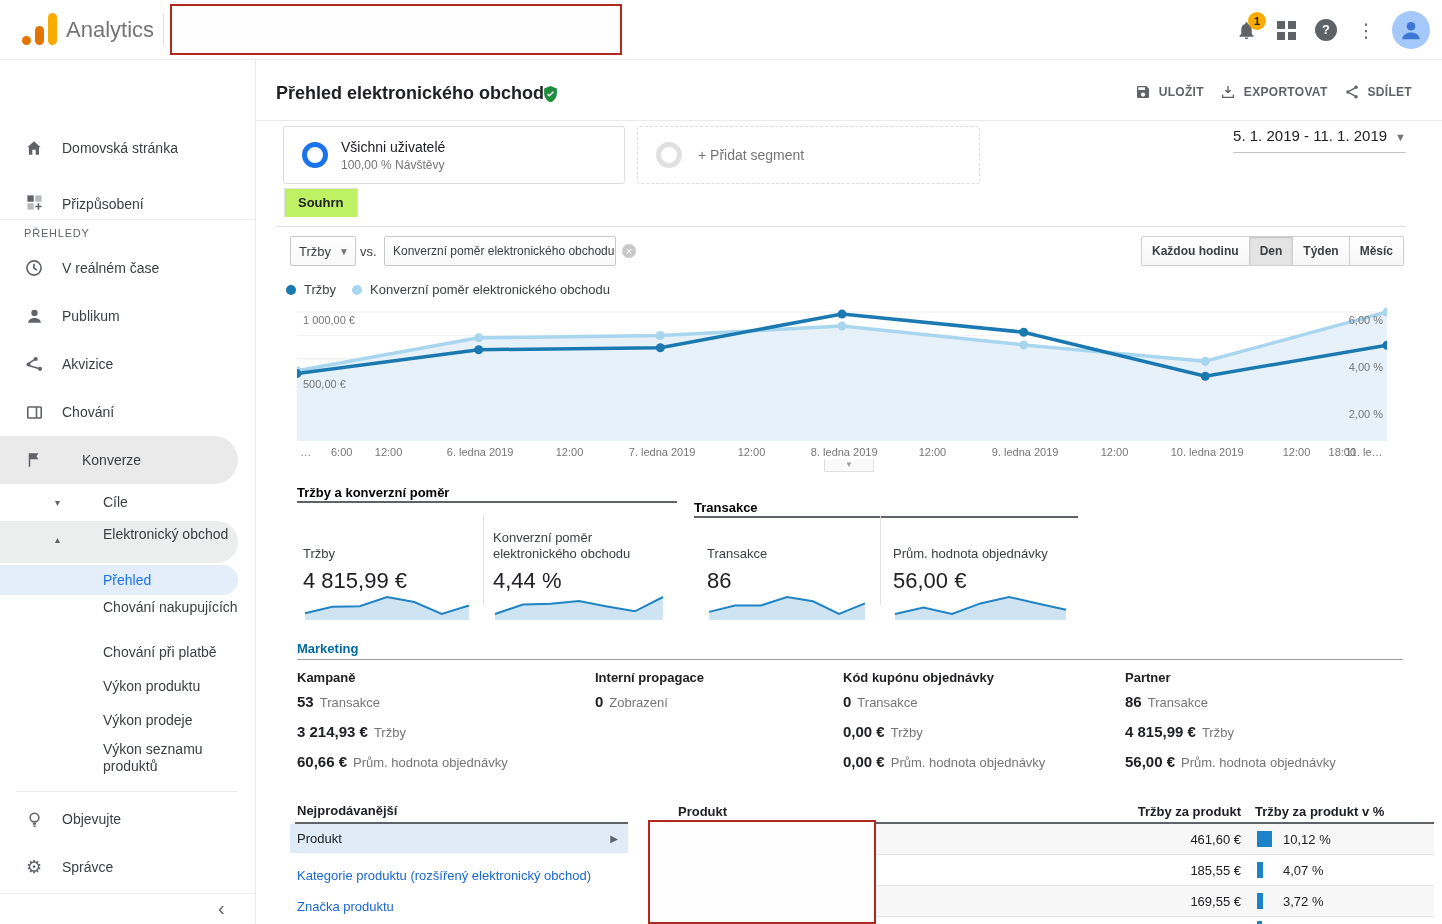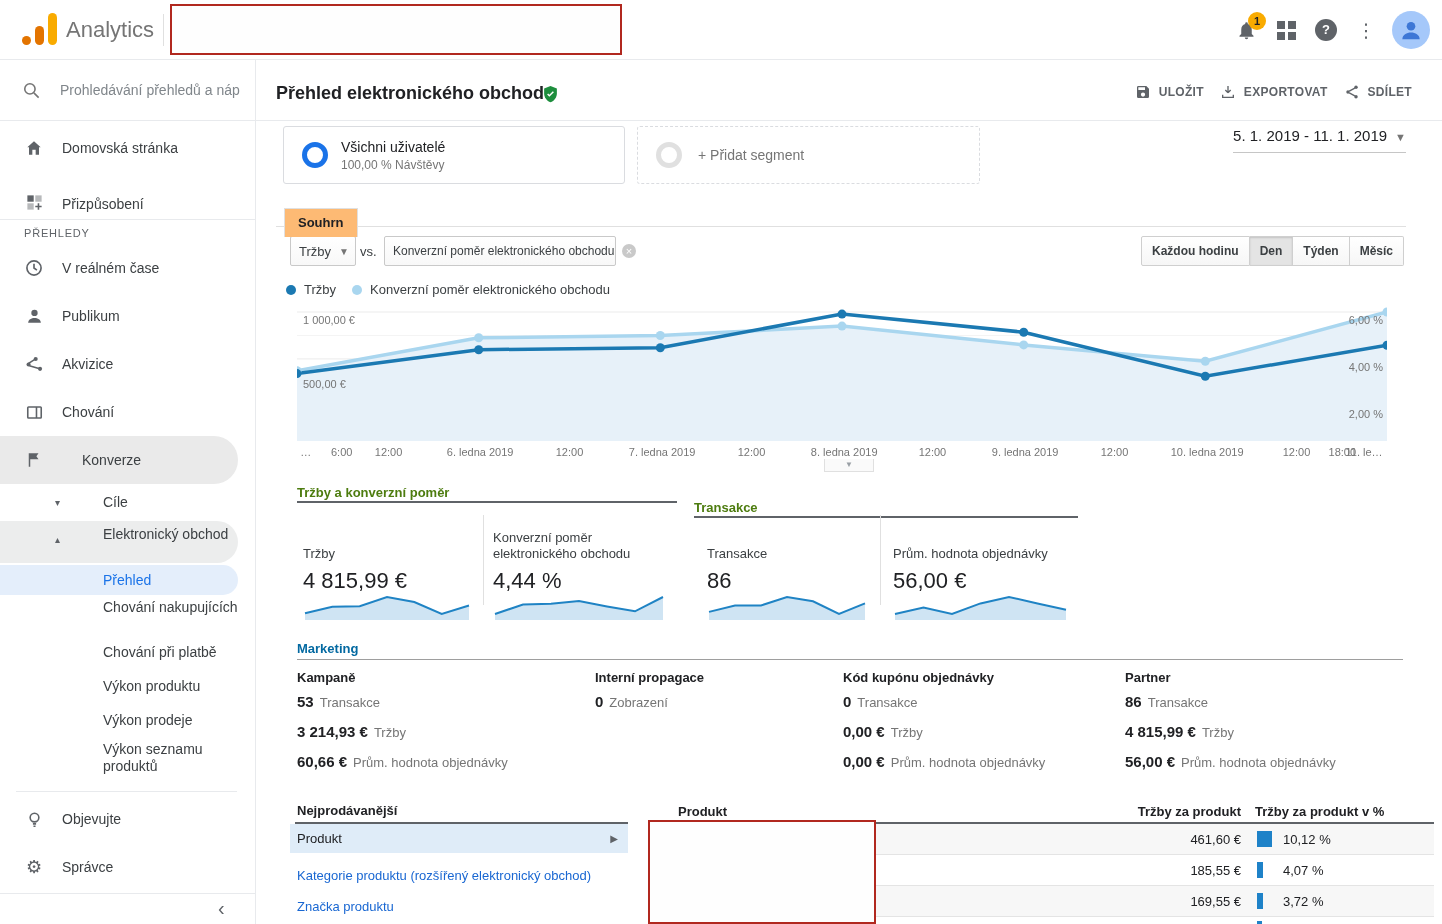--- a/index.html
+++ b/index.html
@@ -61,21 +61,21 @@
   .seg-text { margin-left:13px; }
   .seg-name { font-size:14px; color:#202124; }
   .seg-sub { font-size:12px; color:#757575; margin-top:3px; }
   .seg-add { margin-left:16px; font-size:14px; color:#757575; }
   .date-box { position:absolute; right:36px; top:67px; text-align:right; cursor:pointer; }
   .date-text { font-size:15px; color:#202124; display:inline-block; }
   .date-caret { font-size:11px; color:#757575; margin-left:8px; }
   .date-box .dr-underline { height:1px; background:#c6c6c6; margin-top:7px; }
 
   
-  .tab { position:absolute; left:28px; top:148px; height:29px; padding:0 13px; background:#fdba74; border:1px solid #e0e0e0; border-bottom:none; font-size:13px; font-weight:bold; line-height:28px; color:#202124; z-index:2; cursor:pointer; }
+  .tab { position:absolute; left:28px; top:128px; height:29px; padding:0 13px; background:#bef264; border:1px solid #e0e0e0; border-bottom:none; font-size:13px; font-weight:bold; line-height:28px; color:#202124; z-index:2; cursor:pointer; }
   .tab-line { position:absolute; left:20px; right:36px; top:166px; height:1px; background:#e0e0e0; }
 
   
   .select { position:absolute; top:176px; height:30px; background:linear-gradient(#fff,#f8f8f8); border:1px solid #c9c9c9; border-radius:2px; font-size:13px; color:#3c4043; display:flex; align-items:center; padding:0 8px; cursor:pointer; white-space:nowrap; }
   .select .car { margin-left:8px; font-size:10px; color:#757575; }
   .vs-label { position:absolute; left:104px; top:184px; font-size:13px; color:#3c4043; }
   .remove-metric { position:absolute; left:366px; top:184px; width:14px; height:14px; border-radius:50%; background:#c9c9c9; color:#fff; font-size:11px; line-height:14px; text-align:center; cursor:pointer; }
   .gran-group { position:absolute; right:38px; top:176px; display:flex; }
   .gran-btn { height:30px; line-height:28px; padding:0 10px; border:1px solid #cfcfcf; border-left:none; font-size:12px; font-weight:bold; color:#3c4043; background:linear-gradient(#fff,#f6f6f6); cursor:pointer; }
   .gran-btn:first-child { border-left:1px solid #cfcfcf; border-radius:2px 0 0 2px; }
@@ -90,21 +90,21 @@
   
   .plot { position:absolute; left:41px; top:245px; width:1090px; height:136px; border-bottom:1px solid #dadce0; }
   .plot svg { position:absolute; left:0; top:0; }
   .ytick-l { position:absolute; left:6px; font-size:11px; color:#757575; }
   .ytick-r { position:absolute; right:4px; font-size:11px; color:#757575; }
   .xaxis { position:absolute; left:41px; top:386px; width:1090px; height:16px; }
   .xtick { position:absolute; top:0; font-size:11px; color:#757575; white-space:nowrap; transform:translateX(-50%); }
   .annot-tab { position:absolute; left:568px; top:399px; width:50px; height:13px; background:#fafafa; border:1px solid #e0e0e0; border-top:none; text-align:center; font-size:8px; color:#9aa0a6; line-height:11px; cursor:pointer; }
 
   
-  .sc-group-title { position:absolute; font-size:13px; font-weight:bold; color:#4d7c0f; }
+  .sc-group-title { position:absolute; font-size:13px; font-weight:bold; color:#000000; }
   .sc-underline { position:absolute; height:2px; background:#5f6368; }
   .sc-card { position:absolute; }
   .sc-label { font-size:13px; color:#3c4043; line-height:16px; }
   .sc-value { font-size:22px; color:#202124; margin-top:6px; }
   .sc-vdiv { position:absolute; width:1px; background:#e0e0e0; }
 
   
   .mk-title { position:absolute; left:41px; top:581px; font-size:13px; font-weight:bold; color:#0369a1; }
   .mk-underline { position:absolute; left:41px; top:599px; width:1106px; height:1px; background:#9e9e9e; }
   .mk-col-title { position:absolute; font-size:13px; font-weight:bold; color:#202124; }
@@ -161,27 +161,20 @@
     <div class="avatar">
       <svg width="26" height="26" viewBox="0 0 24 24" fill="#3d77d6">
           <circle cx="12" cy="8.5" r="4"></circle>
           <path d="M4 20.5c0-4 4-6.2 8-6.2s8 2.2 8 6.2z"></path>
         </svg>
     </div>
   </div>
 </div>
 
 <div class="sidebar">
-  <div class="sb-search">
-    <svg width="19" height="19" viewBox="0 0 24 24">
-        <circle cx="10" cy="10" r="6.5" fill="none" stroke="#757575" stroke-width="2"></circle>
-        <line x1="15" y1="15" x2="21" y2="21" stroke="#757575" stroke-width="2"></line>
-      </svg>
-    <input type="text" placeholder="Prohledávání přehledů a náp" style="">
-  </div>
 
   <div class="sb-item" style="top:64px;">
     <span class="ic">
         <svg width="20" height="20" viewBox="0 0 24 24" fill="#5f6368">
           <path d="M12 4l8 7h-2v9h-4v-6h-4v6H6v-9H4z"></path>
         </svg>
       </span>
     <span class="lbl">Domovská stránka</span>
   </div>
   <div class="sb-item" style="top:104px;align-items:flex-end;">

